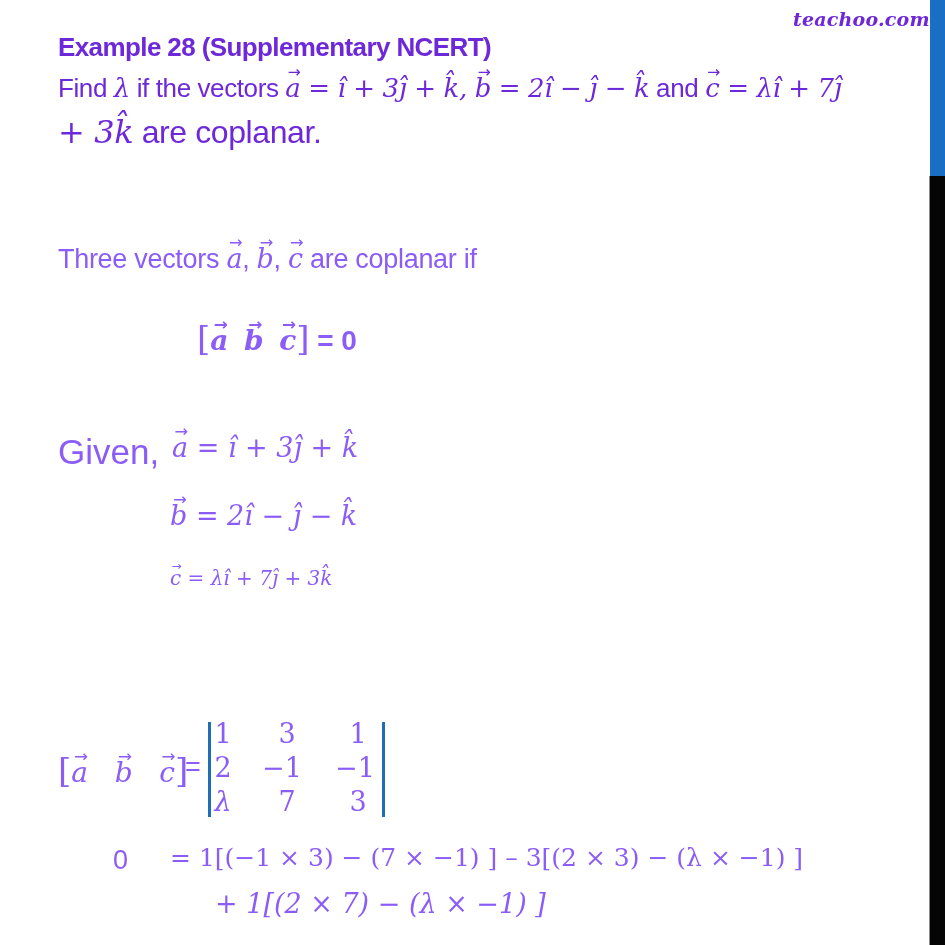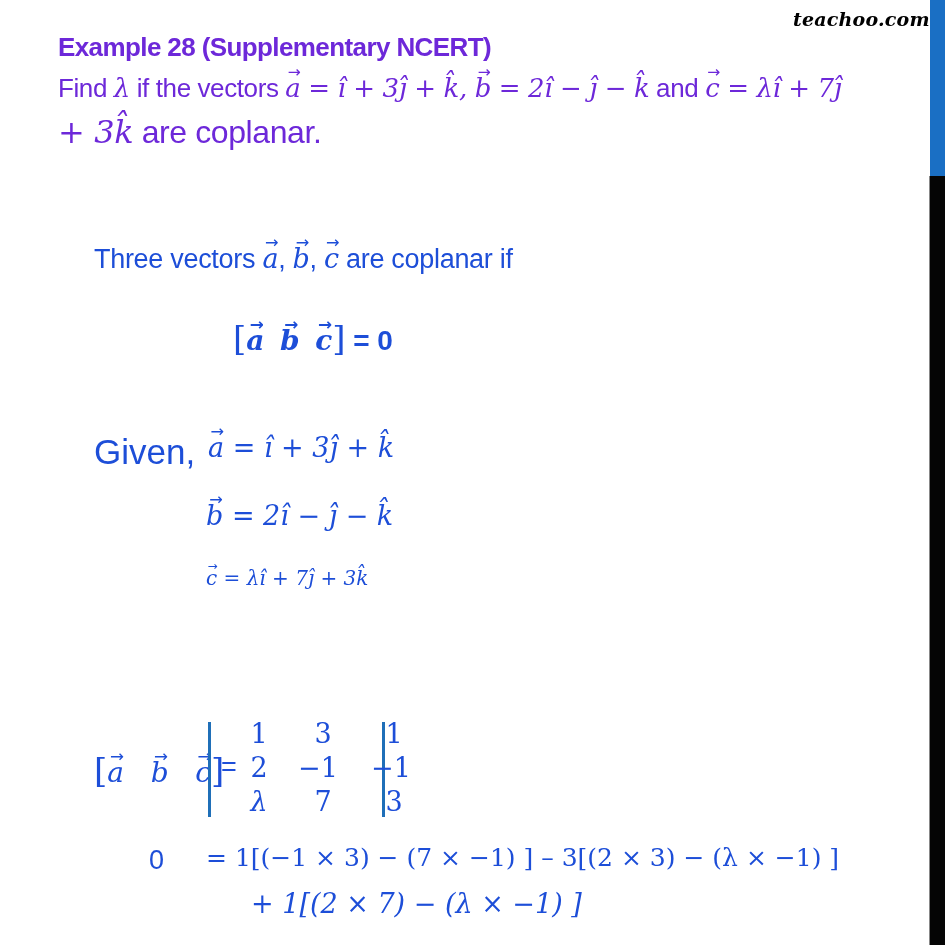--- a/index.html
+++ b/index.html
@@ -6,26 +6,26 @@
     html, body { width: 945px; height: 945px; overflow: hidden; background: #ffffff; }
     body { position: relative; font-family: "Liberation Sans", "DejaVu Sans", sans-serif; color: #000; }
 
     .right-bar-blue { position: absolute; left: 930px; top: 0; width: 15px; height: 176px; background: #1a6fc4; }
     .right-bar-black { position: absolute; left: 930px; top: 176px; width: 15px; height: 769px; background: #050505; }
     .right-bar-edge { position: absolute; left: 929px; top: 176px; width: 1px; height: 769px; background: #888; }
 
     .watermark {
       position: absolute; left: 793px; top: 8px;
       font-family: "DejaVu Serif", serif; font-style: italic; font-weight: bold;
-      font-size: 19px; color: #000000; letter-spacing: 0.2px;
+      font-size: 19px; color: #6d28d9; letter-spacing: 0.2px;
     }
 
     .abs { position: absolute; white-space: nowrap; }
     .black { color: #6d28d9; }
-    .blue { color: #1d4ed8; margin-left: 36px; }
+    .blue { color: #8b5cf6; }
     .serif-i { font-family: "DejaVu Serif", "Liberation Serif", serif; font-style: italic; }
     .serif { font-family: "DejaVu Serif", "Liberation Serif", serif; }
 
     .title { left: 58px; top: 32px; font-size: 26px; font-weight: bold; letter-spacing: -0.6px; }
     .q1 { left: 58px; top: 73px; font-size: 26px; letter-spacing: -0.4px; }
     .q2 { left: 58px; top: 113px; font-size: 32px; letter-spacing: -0.4px; }
 
     .cond { left: 58px; top: 243px; font-size: 27px; letter-spacing: -0.3px; }
     .stp { left: 197px; top: 318px; font-size: 28px; font-weight: bold; }
     .stp .br { font-family: "DejaVu Serif", serif; font-weight: normal; font-size: 34px; }

